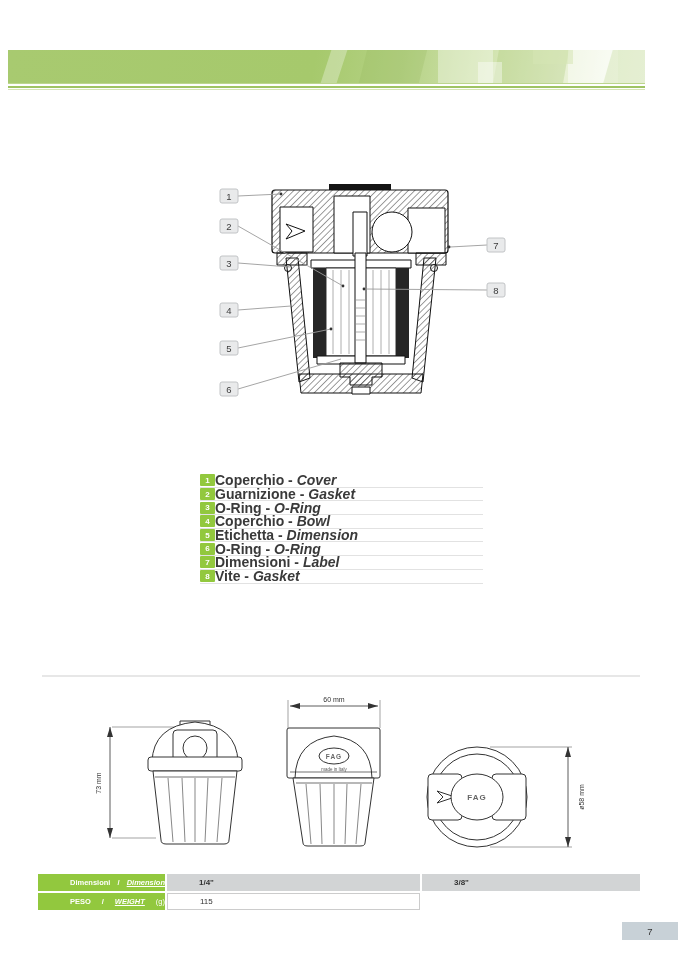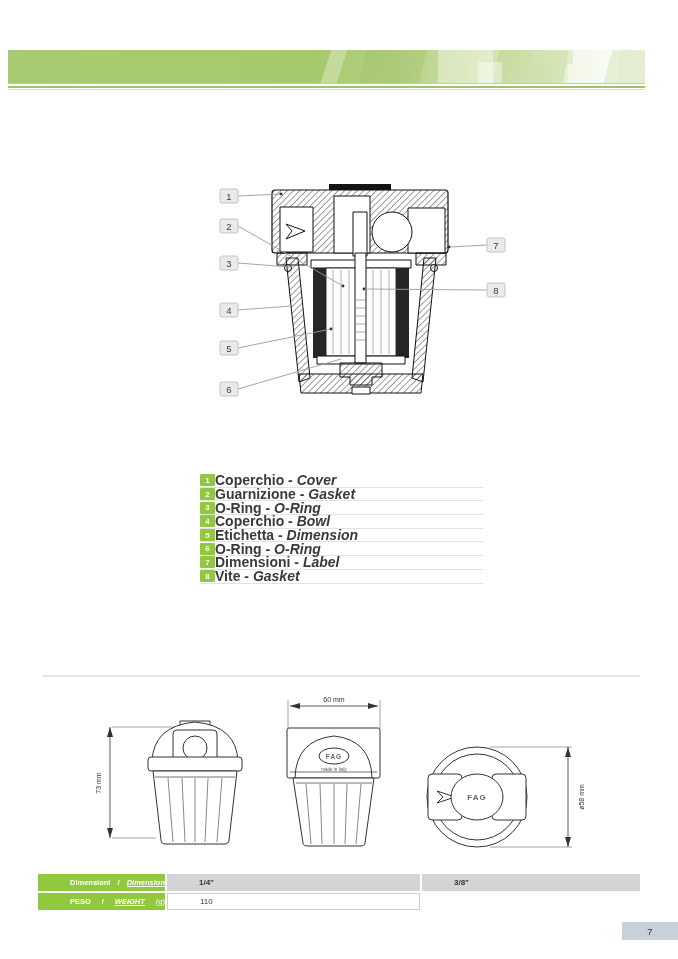--- a/index.html
+++ b/index.html
@@ -293,18 +293,18 @@
       <em>Dimension</em>
     </div>
   <div class="cell gray">1/4"</div>
   <div class="cell gray">3/8"</div>
   <div class="cell green">
       <span>PESO</span>
       <span> / </span>
       <em>WEIGHT</em>
       <span class="unit"> (g)</span>
     </div>
-  <div class="cell white">110</div>
+  <div class="cell white">115</div>
 </div>
 
 <div class="abs pagebox">
   <span>7</span>
 </div>
 
 </body></html>

